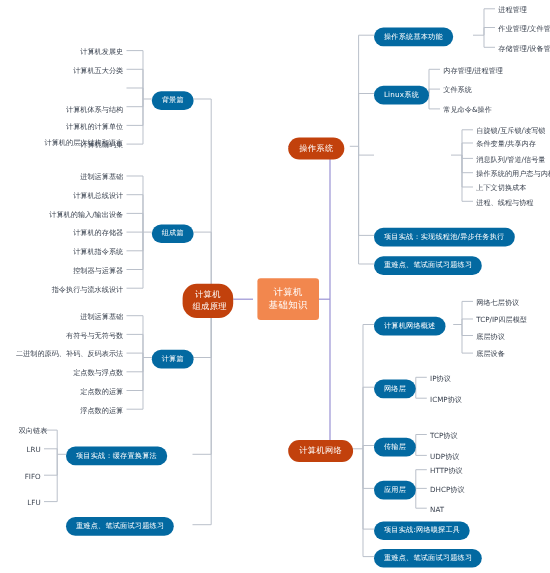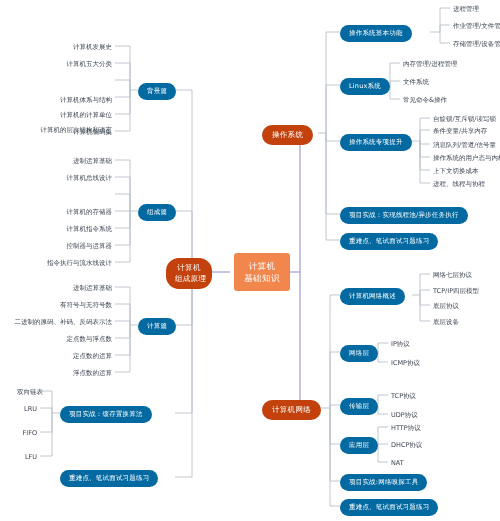--- a/index.html
+++ b/index.html
@@ -167,20 +167,21 @@
 
   <div class="node leaf right-al" style="left:15px;top:41px;width:100px;">计算机发展史</div>
   <div class="node leaf right-al" style="left:15px;top:58px;width:100px;">计算机五大分类</div>
   <div class="node leaf right-al" style="left:15px;top:75px;width:100px;margin-top:19px;">计算机体系与结构</div>
   <div class="node leaf right-al" style="left:8px;top:92px;width:107px;margin-top:32px;">计算机的层次结构和语言</div>
   <div class="node leaf right-al" style="left:15px;top:109px;width:100px;">计算机的计算单位</div>
   <div class="node leaf right-al" style="left:15px;top:126px;width:100px;">计算机编码集</div>
 
   <div class="node leaf right-al" style="left:15px;top:155px;width:100px;">进制运算基础</div>
   <div class="node leaf right-al" style="left:15px;top:172px;width:100px;">计算机总线设计</div>
+  <div class="node leaf right-al" style="left:8px;top:189px;width:107px;">计算机的输入/输出设备</div>
   <div class="node leaf right-al" style="left:15px;top:206px;width:100px;">计算机的存储器</div>
   <div class="node leaf right-al" style="left:15px;top:223px;width:100px;">计算机指令系统</div>
   <div class="node leaf right-al" style="left:15px;top:240px;width:100px;">控制器与运算器</div>
   <div class="node leaf right-al" style="left:8px;top:257px;width:107px;">指令执行与流水线设计</div>
 
   <div class="node leaf right-al" style="left:15px;top:282px;width:100px;">进制运算基础</div>
   <div class="node leaf right-al" style="left:15px;top:299px;width:100px;">有符号与无符号数</div>
   <div class="node leaf right-al" style="left:2px;top:316px;width:113px;">二进制的原码、补码、反码表示法</div>
   <div class="node leaf right-al" style="left:15px;top:333px;width:100px;">定点数与浮点数</div>
   <div class="node leaf right-al" style="left:15px;top:350px;width:100px;">定点数的运算</div>
@@ -188,21 +189,20 @@
 
   <div class="node leaf" style="left:14px;top:386px;width:40px;">双向链表</div>
   <div class="node leaf right-al" style="left:14px;top:403px;width:26px;">LRU</div>
   <div class="node leaf right-al" style="left:14px;top:427px;width:26px;">FIFO</div>
   <div class="node leaf right-al" style="left:14px;top:451px;width:26px;">LFU</div>
 
   <div class="node purple" style="left:262px;top:125px;">操作系统</div>
 
   <div class="node slate" style="left:340px;top:25px;">操作系统基本功能</div>
   <div class="node slate" style="left:340px;top:78px;">Linux系统</div>
-  <div class="node slate" style="left:340px;top:134px;">操作系统专项提升</div>
   <div class="node slate" style="left:340px;top:207px;">项目实战：实现线程池/异步任务执行</div>
   <div class="node slate" style="left:340px;top:233px;">重难点、笔试面试习题练习</div>
 
   <div class="node leaf" style="left:450px;top:3px;width:48px;">进程管理</div>
   <div class="node leaf" style="left:450px;top:20px;width:48px;">作业管理/文件管理</div>
   <div class="node leaf" style="left:450px;top:38px;width:48px;">存储管理/设备管理</div>
 
   <div class="node leaf" style="left:400px;top:58px;width:98px;">内存管理/进程管理</div>
   <div class="node leaf" style="left:400px;top:76px;width:98px;">文件系统</div>
   <div class="node leaf" style="left:400px;top:94px;width:98px;">常见命令&amp;操作</div>

